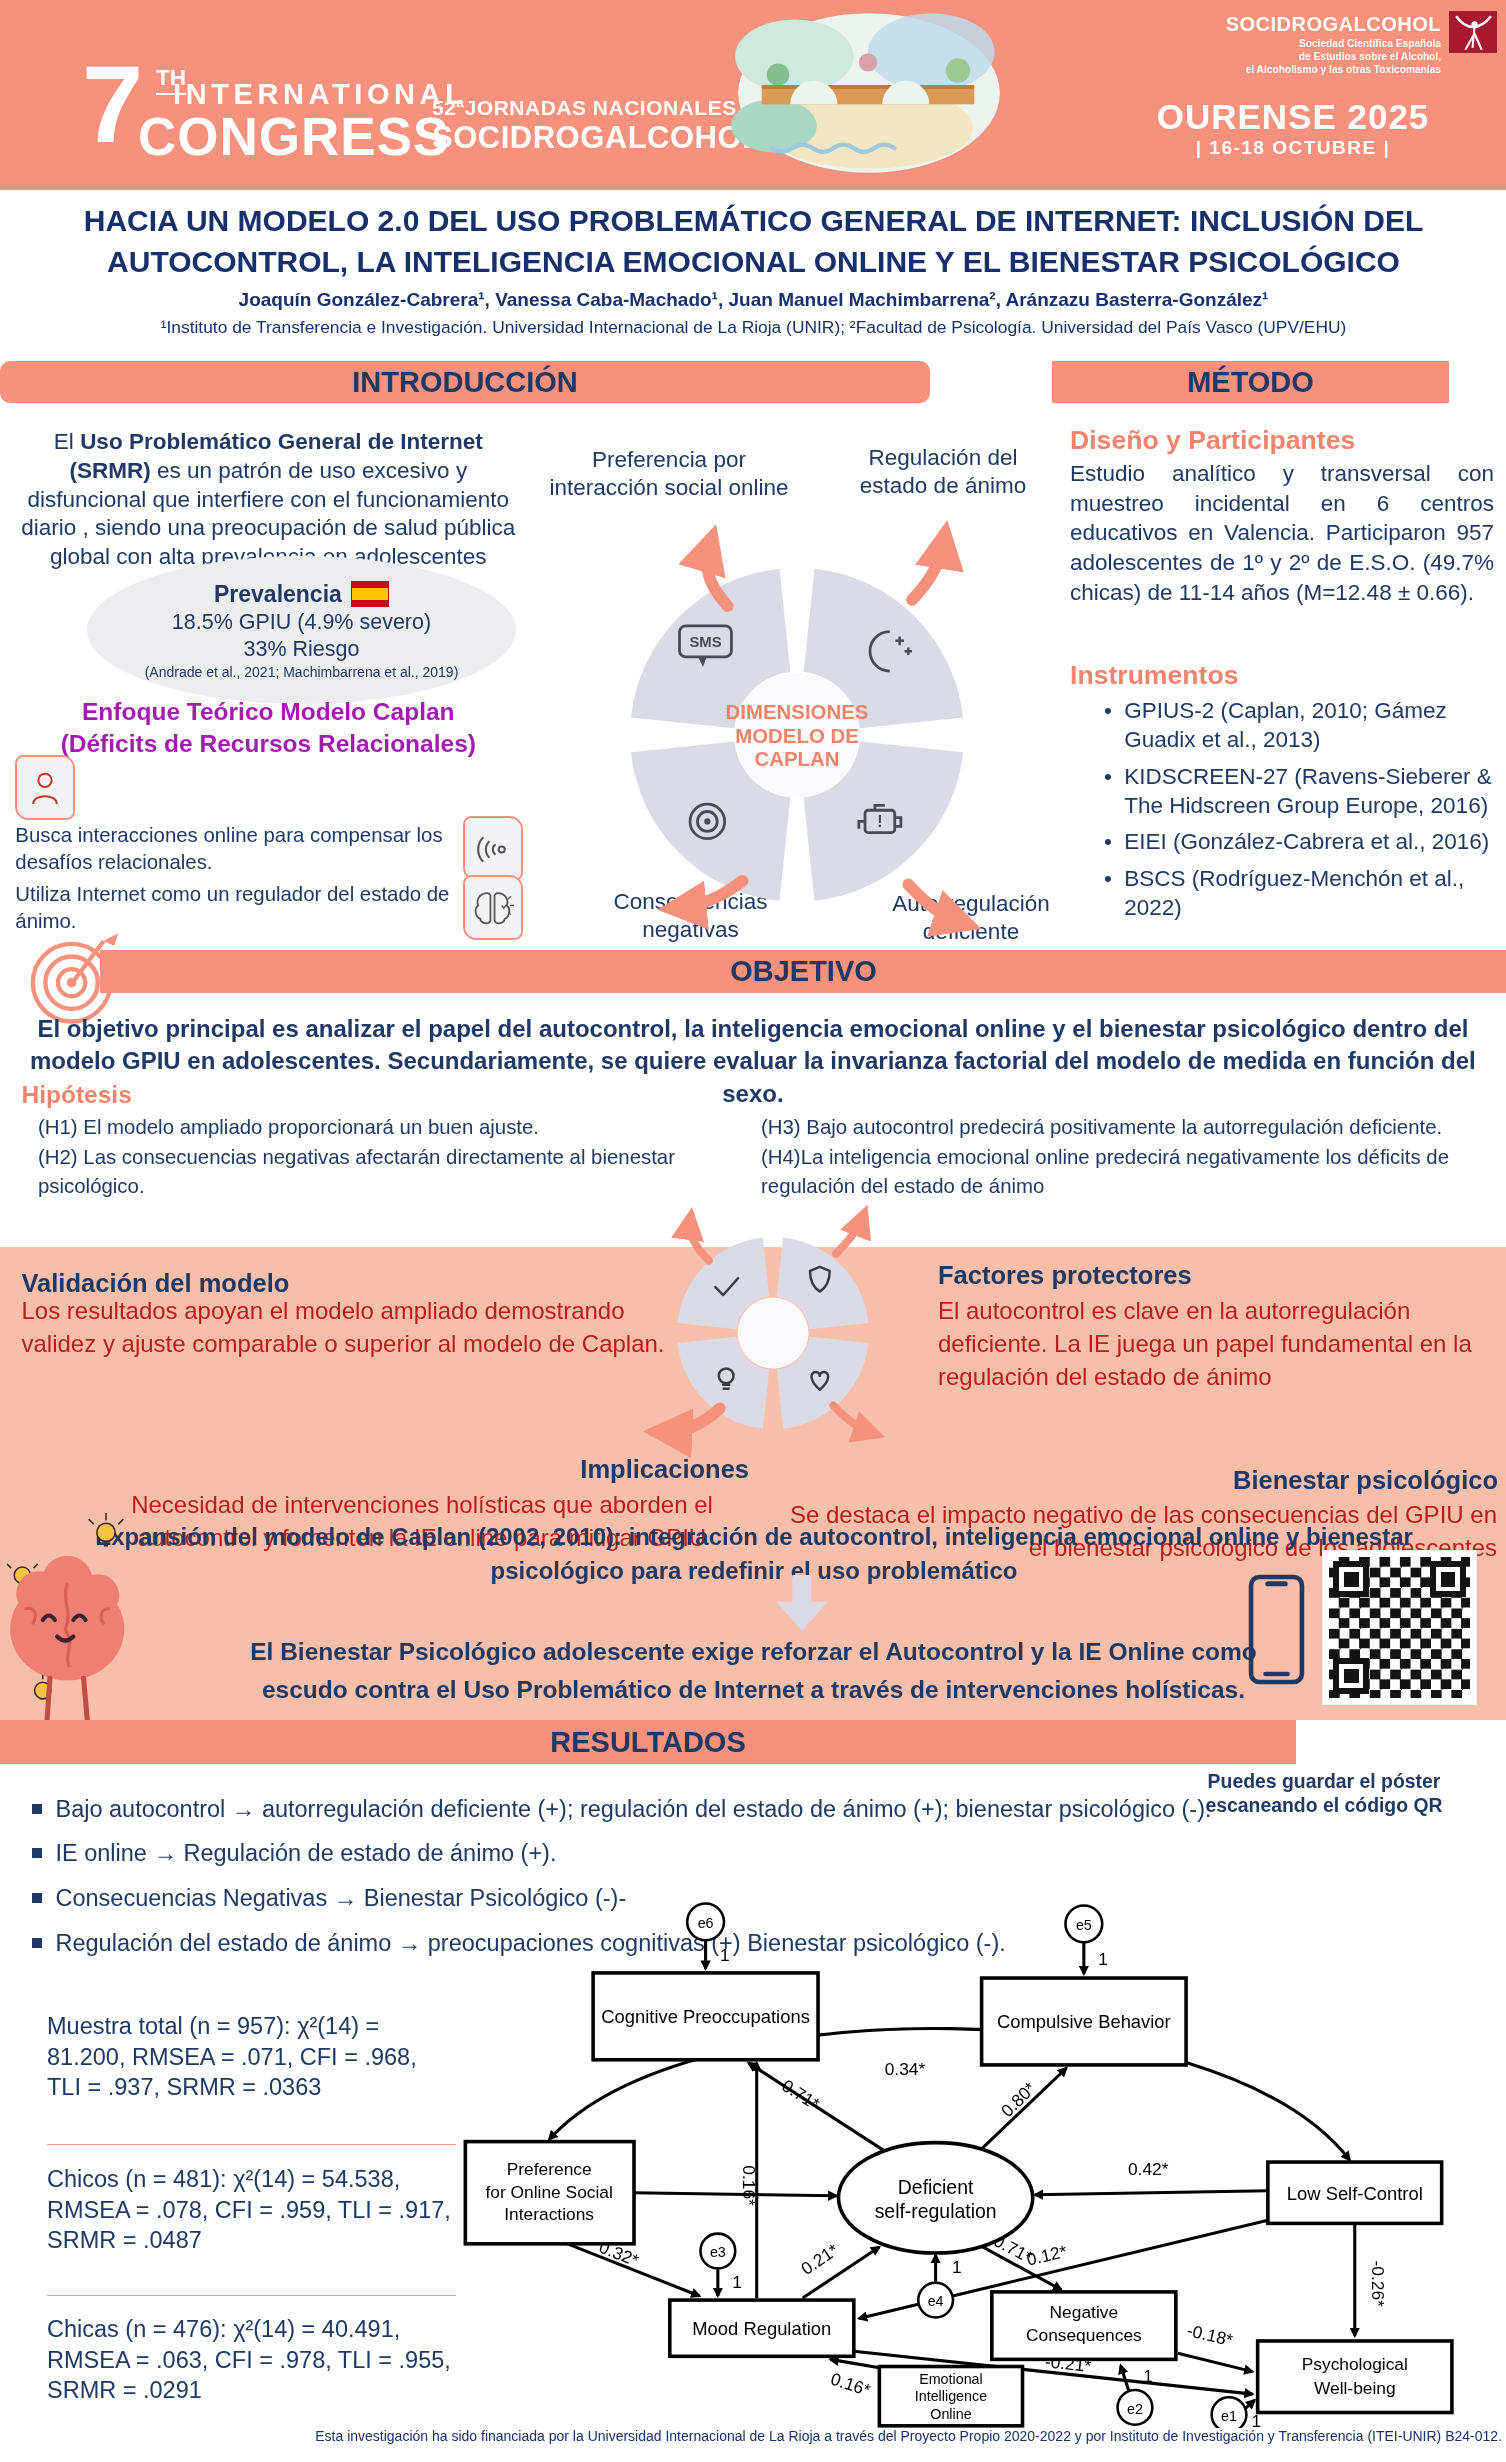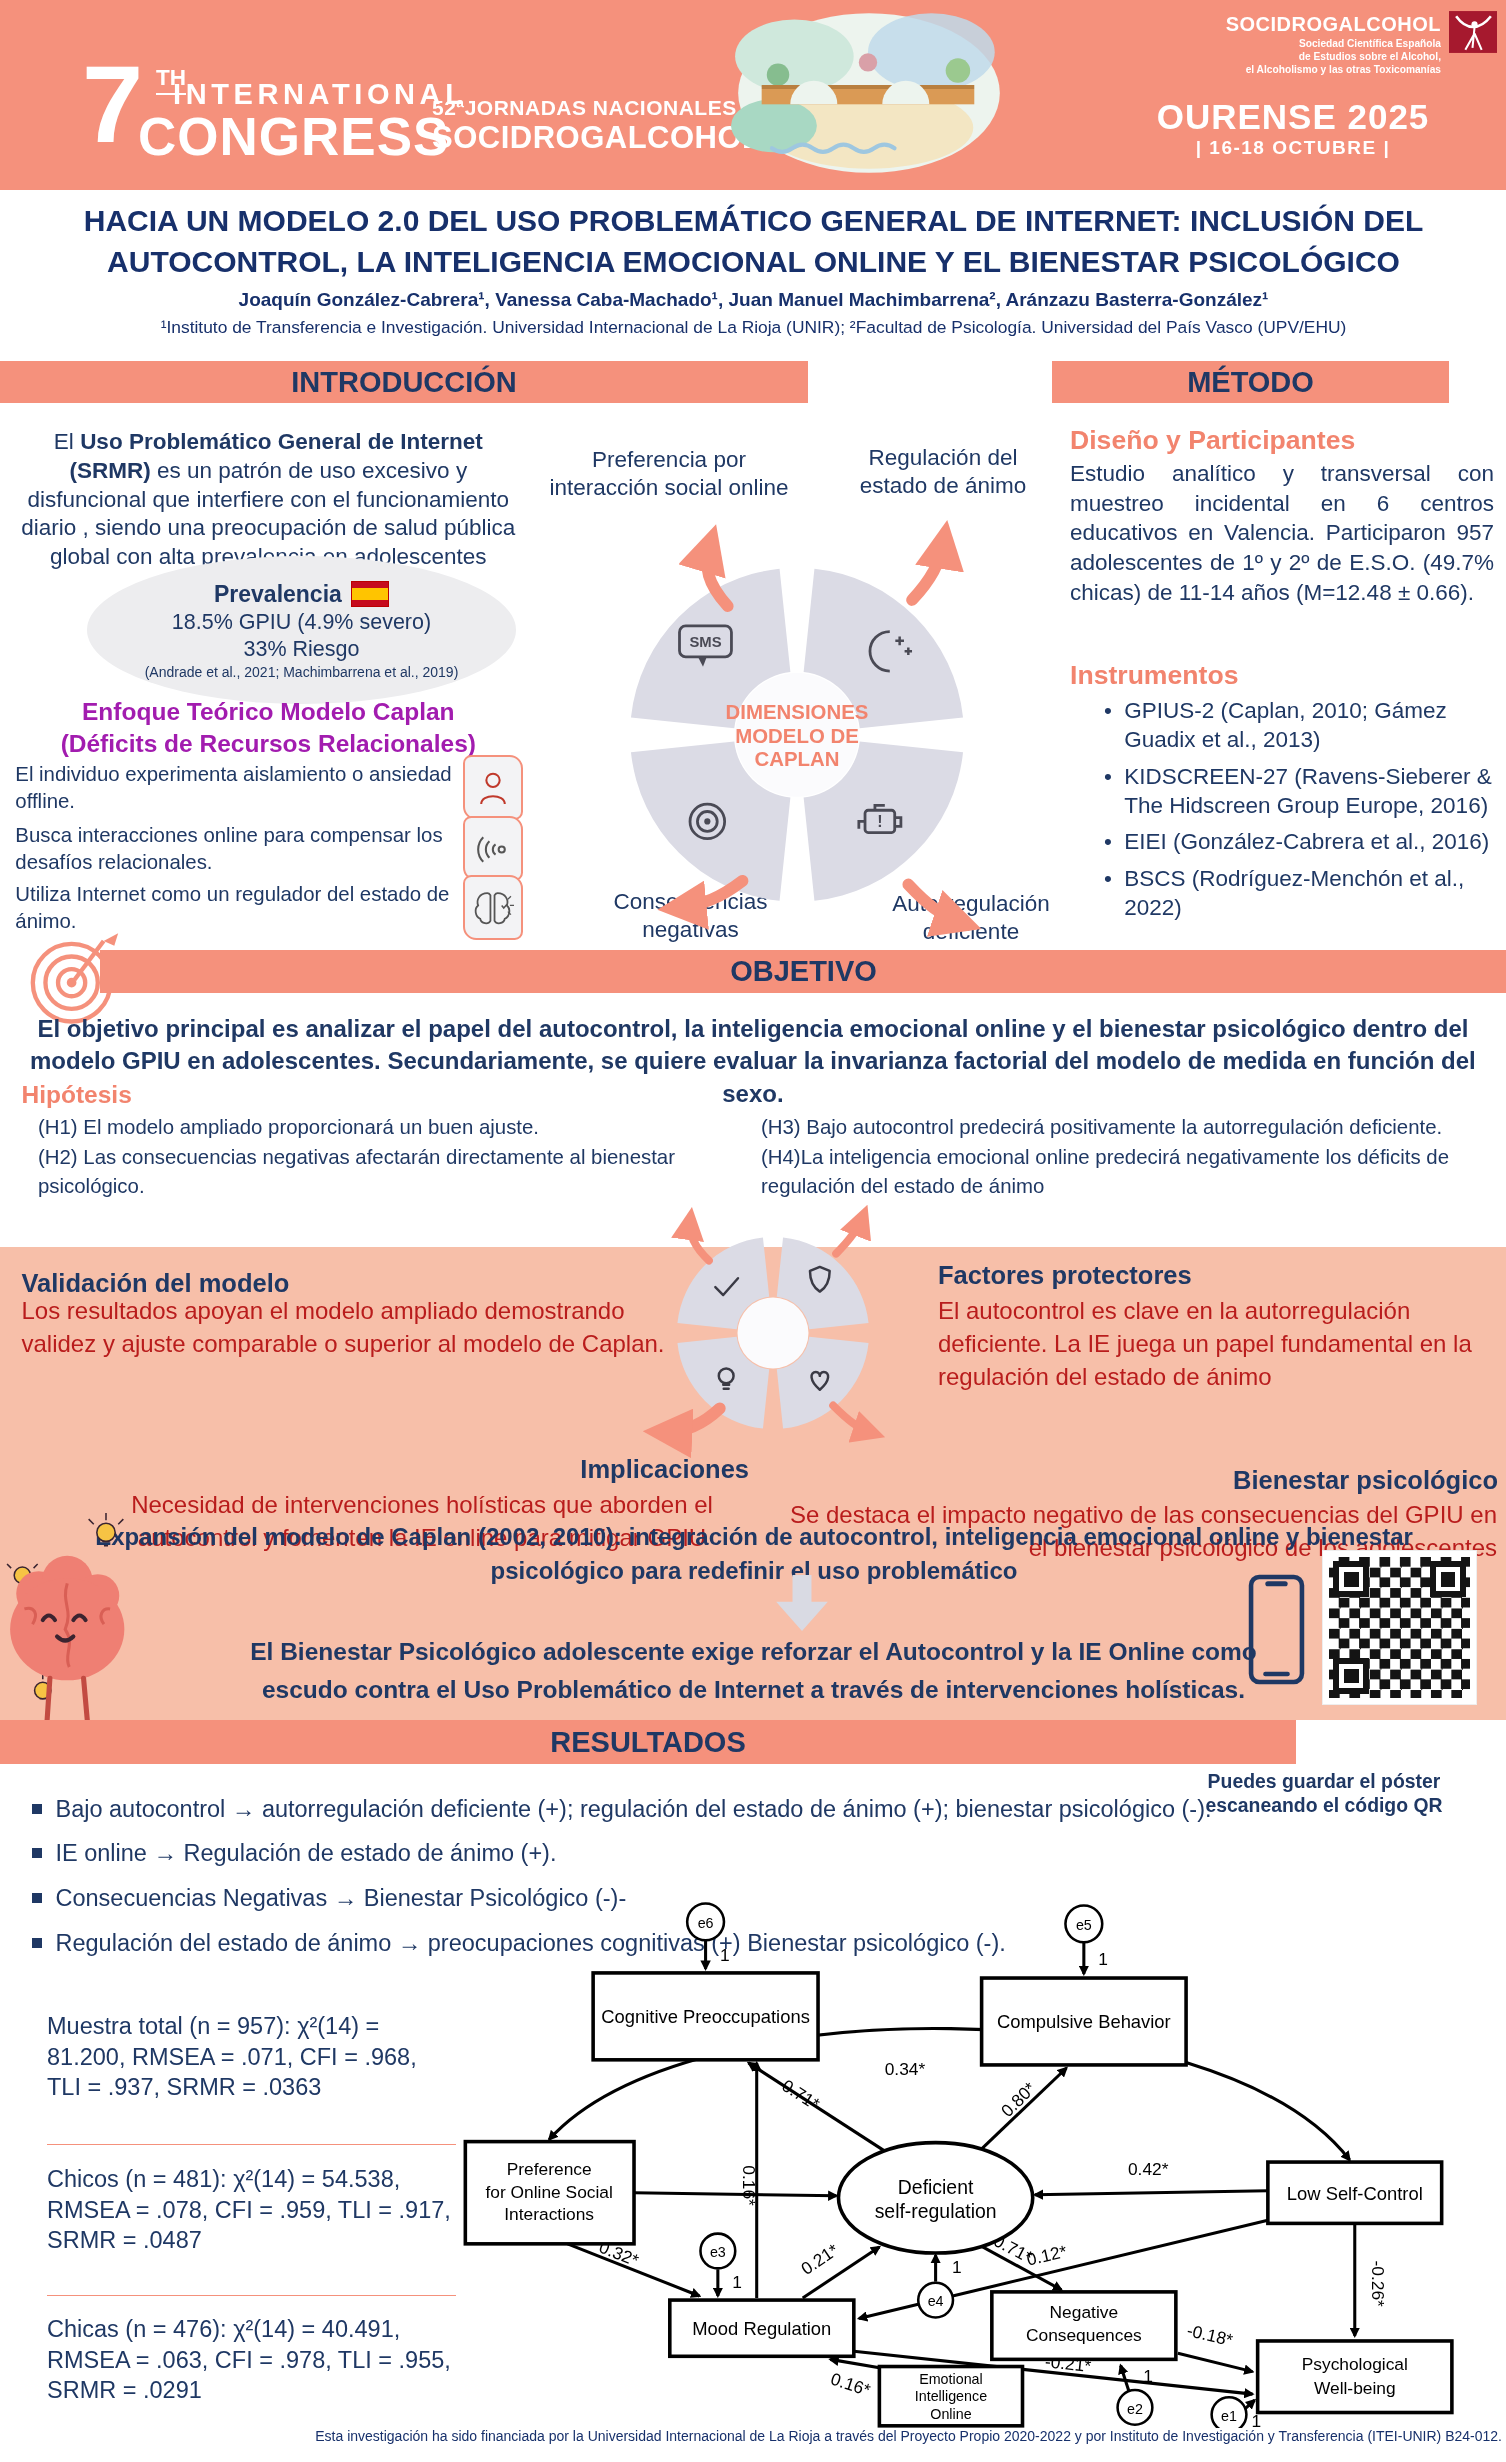--- a/index.html
+++ b/index.html
@@ -22,21 +22,21 @@
   .ourense { position:absolute; left:1114px; top:97px; width:358px; text-align:center; font-size:35px; font-weight:800; letter-spacing:1px;}
   .dates { position:absolute; left:1114px; top:137px; width:358px; text-align:center; font-size:19px; font-weight:700; letter-spacing:1.5px;}
 
   
   .title { position:absolute; left:31px; top:200px; width:1445px; text-align:center; font-size:30px; font-weight:800; color:#17306B; line-height:1.38; }
   .authors { position:absolute; left:31px; top:289px; width:1445px; text-align:center; font-size:19px; font-weight:700; color:#17306B; }
   .affil { position:absolute; left:31px; top:317px; width:1445px; text-align:center; font-size:17.4px; color:#17306B; }
 
   
   .bar { position:absolute; background:#F5917C; color:#1F3864; font-weight:800; font-size:29px; display:flex; align-items:center; justify-content:center; }
-  .bar-intro { left:0; top:361px; width:808px; height:42px; }
+  .bar-intro { left:0; top:361px; width:930px; height:42px;border-radius:10px; }
   .bar-metodo { left:1052px; top:361px; width:397px; height:42px;align-items:center; }
   .bar-objetivo { left:100px; top:950px; width:1407px; height:43px; }
   .bar-resultados { left:0; top:1720px; width:1296px; height:44px; }
 
   
   .intro-p { position:absolute; left:12.8px; top:428px; width:511px; text-align:center; font-size:22.5px; line-height:1.28; }
   .prev-ellipse { position:absolute; left:87px; top:556px; width:429px; height:148px; background:#EDEDEF; border-radius:50%; display:flex; flex-direction:column; align-items:center; justify-content:center; gap:2px;}
   .prev-label-row { display:flex; align-items:center; gap:9.2px; font-size:23px; font-weight:800; }
   .flag { width:38px; height:25.5px; background:linear-gradient(to bottom,#C60B1E 0 25%,#FFC400 25% 75%,#C60B1E 75% 100%); border:0.5px solid #b00;}
   .prev-stat { font-size:21.5px; }
@@ -156,21 +156,20 @@
     <div class="prev-stat">33% Riesgo</div>
     <div class="prev-refs">(Andrade et al., 2021; Machimbarrena et al., 2019)</div>
   </div>
 
   <div class="enfoque">
     <div>Enfoque Teórico Modelo Caplan</div>
     <div>(Déficits de Recursos Relacionales)</div>
   </div>
 
   <div class="ibul" style="top:755px;">
-    <div class="t">El individuo experimenta aislamiento o ansiedad offline.</div>
     <div class="icard">
       <svg width="36" height="41" viewBox="0 0 70 80">
           <circle cx="35" cy="26" r="13" fill="none" stroke="#C0392B" stroke-width="4"></circle>
           <path d="M12 72 C12 52 58 52 58 72" fill="none" stroke="#C0392B" stroke-width="4"></path>
         </svg>
     </div>
   </div>
   <div class="ibul" style="top:816px;">
     <div class="t">Busca interacciones online para compensar los desafíos relacionales.</div>
     <div class="icard">

